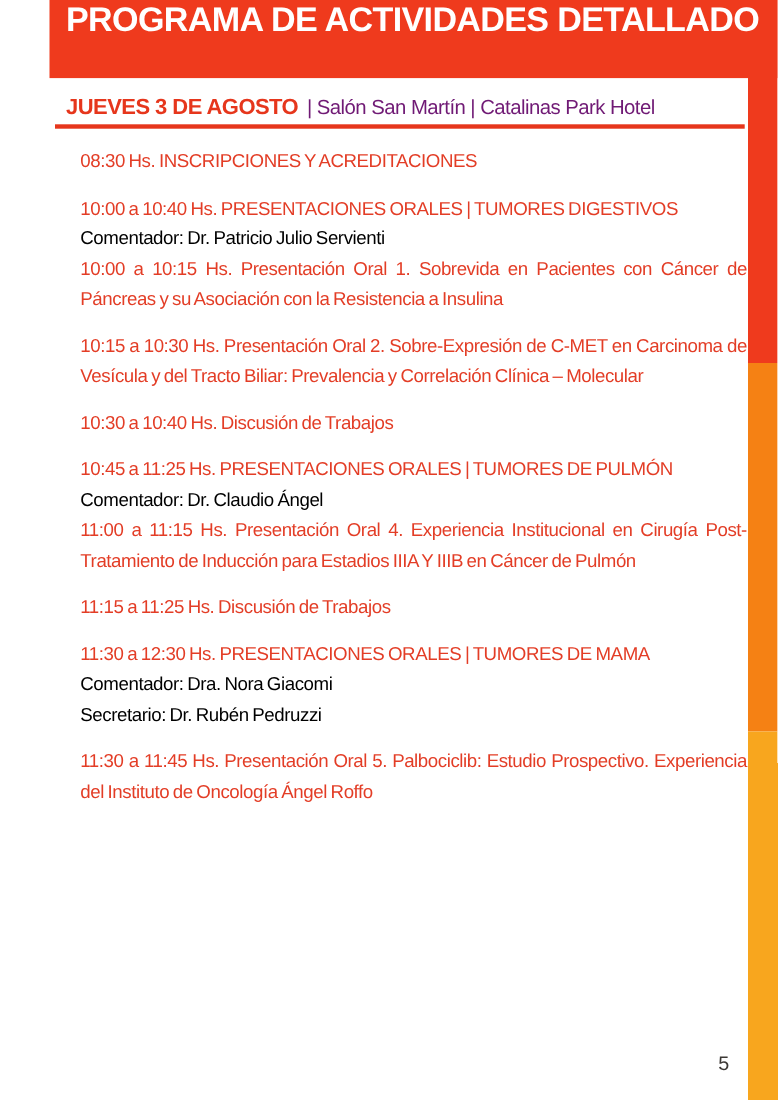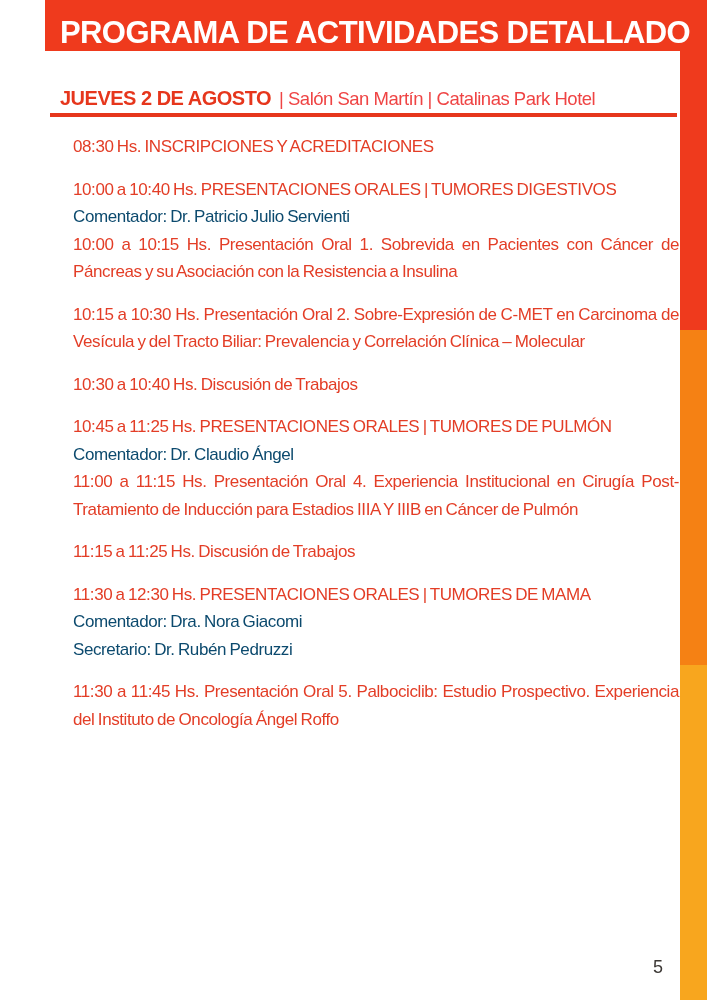--- a/index.html
+++ b/index.html
@@ -20,24 +20,24 @@
   }
   .seg { width: 100%; }
   .seg-red    { height: 330px; background: #EF3A1D; }
   .seg-orange { height: 335px; background: #F58114; }
   .seg-amber  { height: 335px; background: #F8A61E; }
 
   
   .band {
     position: absolute;
     left: 45px; top: 0; right: 0;
-    height: 51px;
+    height: 71px;
     background: #EF3A1D;
     display: flex;
-    align-items: flex-end;
+    align-items: flex-start;
   }
   .band h1 {
     margin: 0;
     padding-left: 15px;
     color: #ffffff;
     font-size: 31px;
     font-weight: bold;
     letter-spacing: -0.6px;
     white-space: nowrap;
   }
@@ -48,21 +48,21 @@
     left: 60px; top: 87px;
     white-space: nowrap;
   }
   .subheader .date {
     color: #E6361C;
     font-weight: bold;
     font-size: 20px;
     letter-spacing: -0.5px;
   }
   .subheader .venue {
-    color: #ef4444;
+    color: #701a75;
     font-weight: 400;
     font-size: 18.5px;
     letter-spacing: -0.5px;
     margin-left: 8px;
   }
   .divider {
     position: absolute;
     left: 50px; top: 113px;
     width: 627px; height: 4px;
     background: #E6361C;
@@ -75,21 +75,21 @@
     width: 606px;
     font-size: 17px;
     line-height: 27.5px;
     letter-spacing: -0.4px;
     word-spacing: -1px;
   }
   .schedule p { margin: 0; }
   .schedule p.gap { margin-bottom: 15px; }
   .session { color: #E33D26; white-space: nowrap; }
   .talk    { color: #E33D26; text-align: justify; }
-  .person  { color: #0c4a6e; }
+  .person  { color: #000000; }
 
   
   .page-number {
     position: absolute;
     right: 44px; top: 957px;
     font-size: 18px;
     color: #3C3835;
   }
 </style>
 </head>
@@ -101,21 +101,21 @@
     <div class="seg seg-red"></div>
     <div class="seg seg-orange"></div>
     <div class="seg seg-amber"></div>
   </div>
 
   <header class="band">
     <h1>PROGRAMA DE ACTIVIDADES DETALLADO</h1>
   </header>
 
   <div class="subheader">
-    <span class="date">JUEVES 2 DE AGOSTO</span><span class="venue">| Salón San Martín | Catalinas Park Hotel</span>
+    <span class="date">JUEVES 3 DE AGOSTO</span><span class="venue">| Salón San Martín | Catalinas Park Hotel</span>
   </div>
   <div class="divider"></div>
 
   <main class="schedule">
     <p class="session gap">08:30 Hs. INSCRIPCIONES Y ACREDITACIONES</p>
     <p class="session">10:00 a 10:40 Hs. PRESENTACIONES ORALES | TUMORES DIGESTIVOS</p>
     <p class="person">Comentador: Dr. Patricio Julio Servienti</p>
     <p class="talk gap">10:00 a 10:15 Hs. Presentación Oral 1. Sobrevida en Pacientes con Cáncer de Páncreas y su Asociación con la Resistencia a Insulina</p>
     <p class="talk gap">10:15 a 10:30 Hs. Presentación Oral 2. Sobre-Expresión de C-MET en Carcinoma de Vesícula y del Tracto Biliar: Prevalencia y Correlación Clínica – Molecular</p>
     <p class="talk gap">10:30 a 10:40 Hs. Discusión de Trabajos</p>

